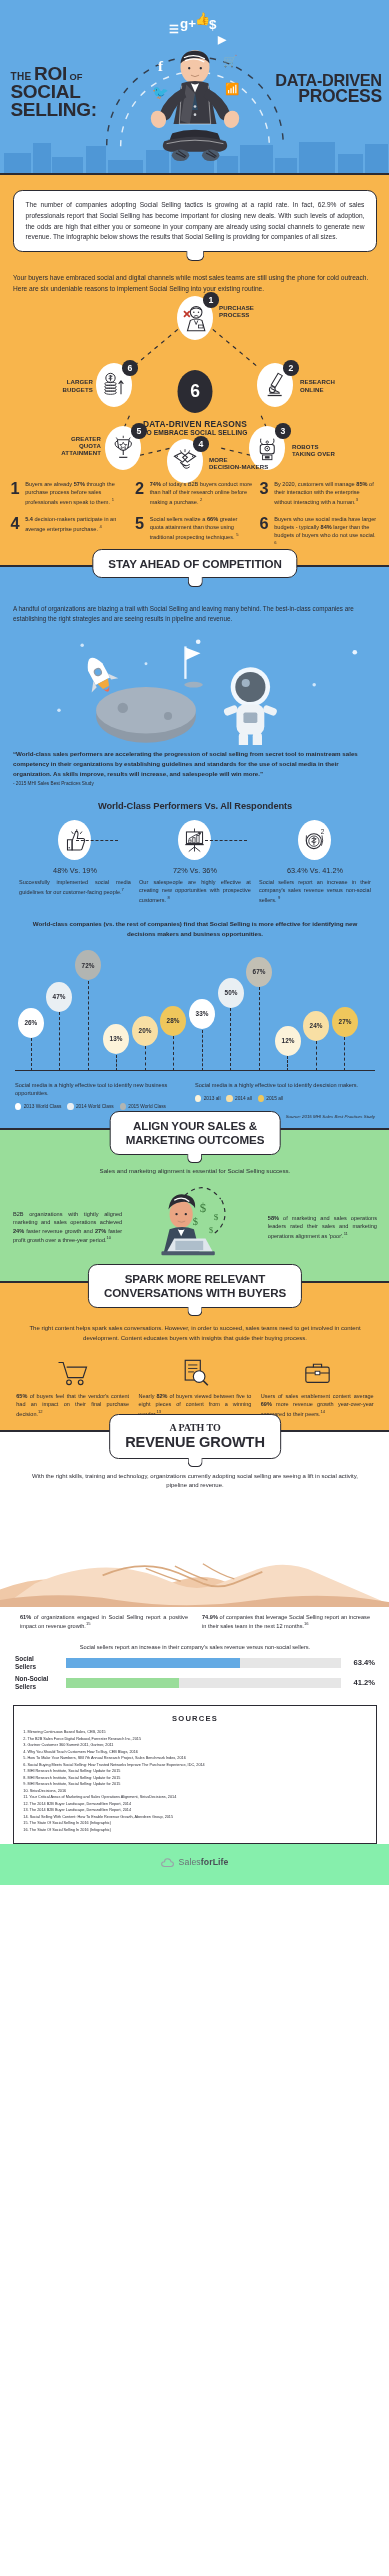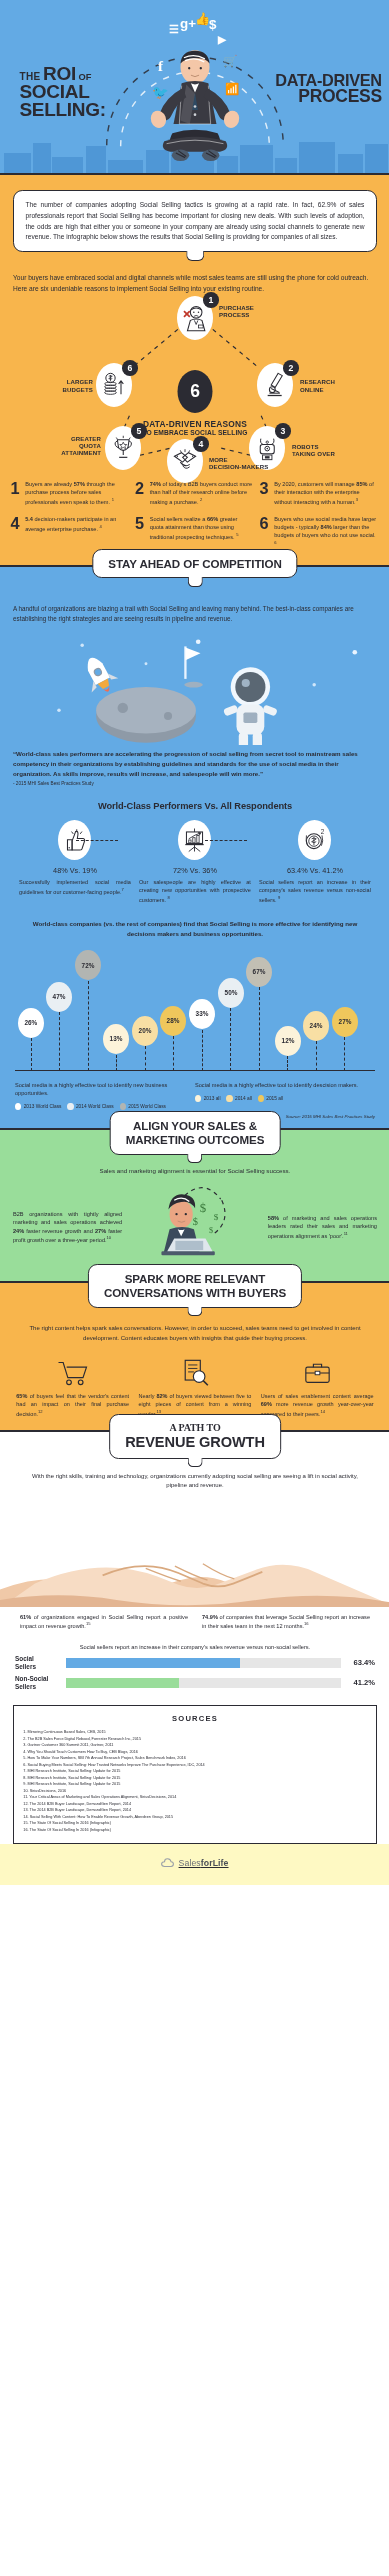--- a/index.html
+++ b/index.html
@@ -17,21 +17,21 @@
     background: #63aae4;
     height: 175px;
     position: relative;
     overflow: hidden;
     border-bottom: 2.9px solid #2b2b33;
   }
   .skyline { position: absolute; bottom: 0; left: 0; right: 0; height: 45px; }
   .bld { position: absolute; bottom: 0; background: #4f97d6; }
   .hero-title-l {
     position: absolute; left: 10.5px; top: 65px; width: 131px;
-    text-align: left; color: #2b2b33; line-height: 0.95; margin-left: 9px;
+    text-align: left; color: #2b2b33; line-height: 0.95;
   }
   .hero-title-r {
     position: absolute; right: 8.2px; top: 72px; width: 134px;
     text-align: right; color: #2b2b33; line-height: 1.0;
   }
   .t-the { font-size: 10px; font-weight: bold; letter-spacing: 0.3px; }
   .t-big { font-size: 19px; font-weight: bold; letter-spacing: -0.3px; }
   .t-of  { font-size: 9.3px; font-weight: bold; }
   .t-r1 { font-size: 16.3px; font-weight: bold; letter-spacing: -0.3px; display:block; }
   .t-r2 { font-size: 17.5px; font-weight: bold; letter-spacing: -0.3px; display:block; }
@@ -179,21 +179,21 @@
   .cmp-row .track { flex: 1; height: 10px; background: #e6e6e6; position: relative; }
   .cmp-row .fill { height: 100%; }
   .cmp-row .val { width: 34px; text-align: right; font-size: 7.6px; font-weight: bold; }
 
   
   .sources { background: #fff; border: 1.2px solid #2b2b33; margin: 15px 13px 0; padding: 8.2px 9.3px 9.3px; }
   .sources h4 { text-align:center; font-size: 7.6px; letter-spacing: 1.2px; font-weight: bold; margin-bottom: 5.8px; }
   .sources ol { margin: 0; padding-left: 9.3px; }
   .sources li { font-size: 3.8px; line-height: 1.72; }
 
-  .footer { background: #fef9c3; padding: 13px 0 15px; display:flex; align-items:center; justify-content:center; gap: 4.1px; text-decoration: underline; }
+  .footer { background: #86efac; padding: 13px 0 15px; display:flex; align-items:flex-start; justify-content:center; gap: 4.1px; }
   .footer .logo-txt { font-size: 8.7px; color: #6b6f76; letter-spacing: 0.1px; }
   .footer .logo-txt b { color: #4a4f57; }
 </style>
 </head>
 <body>
 
 <div class="page">
 
   <section class="hero">
     <div class="skyline">

